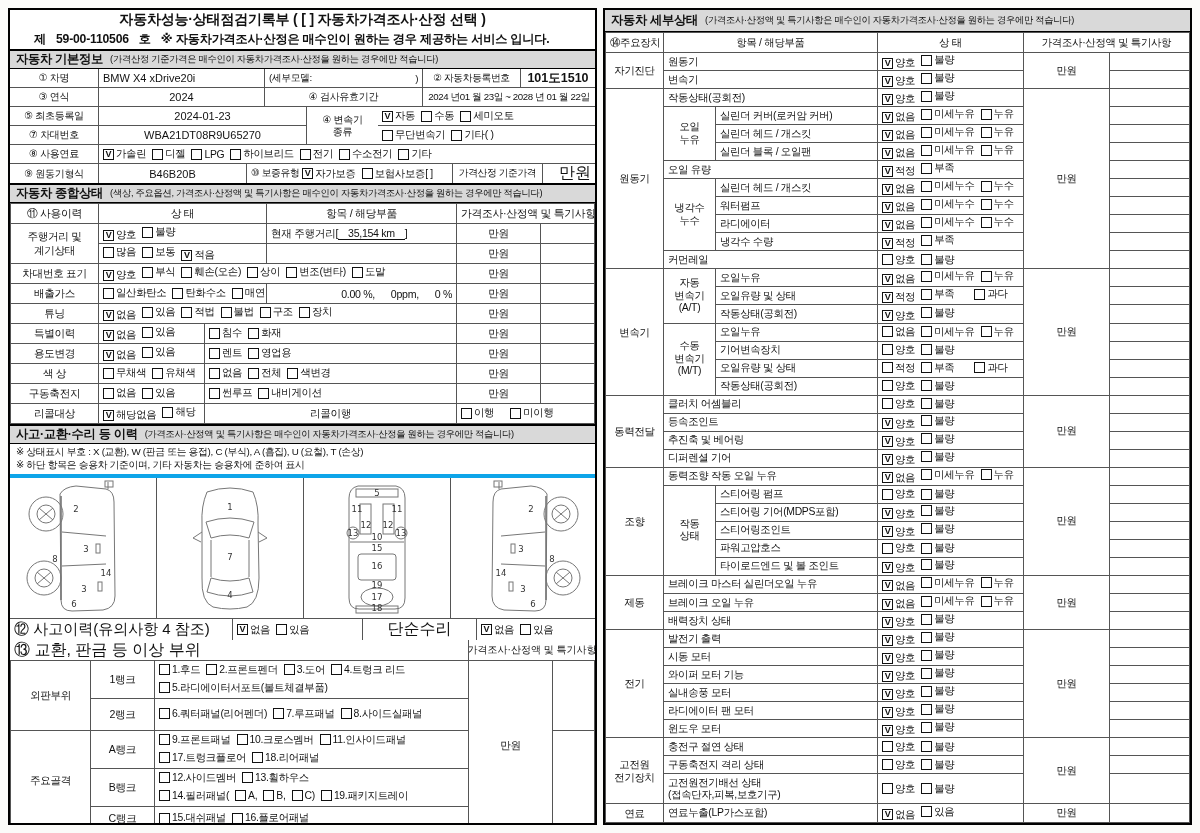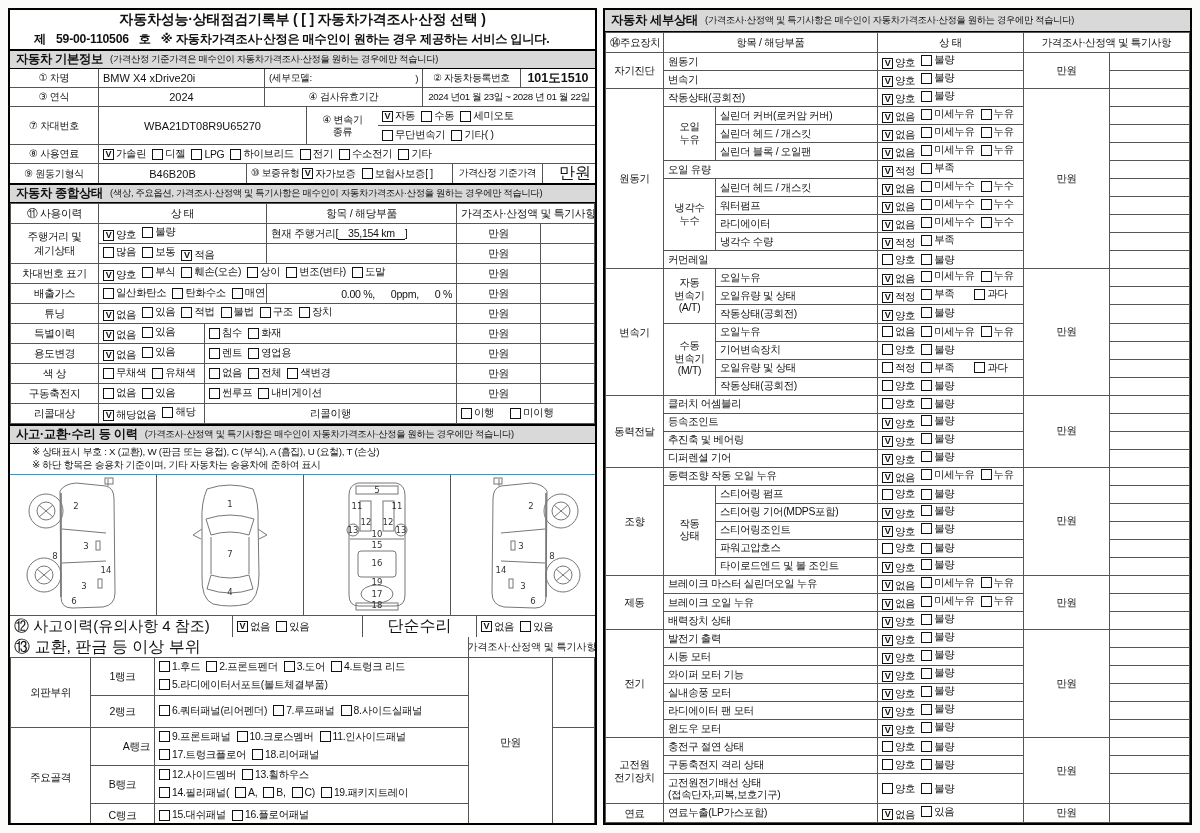--- a/index.html
+++ b/index.html
@@ -95,20 +95,24 @@
           <div class="c ctr b grow" style="font-size:12.5px">101도1510</div>
         </div>
         <div class="brow" style="height:19px">
           <div class="c lab" style="width:88px">③ 연식</div>
           <div class="c val" style="width:166px">2024</div>
           <div class="c lab" style="width:158px">④ 검사유효기간</div>
           <div class="c ctr grow" style="font-size:9.7px;letter-spacing:-0.4px">2024 년01 월 23일    ~    2028 년 01 월 22일</div>
         </div>
         <div class="brow" style="height:38px">
           <div style="width:296px;display:flex;flex-direction:column">
+            <div style="display:flex;flex:1;border-bottom:1px solid #555">
+              <div class="c lab" style="width:88px;height:100%">⑤ 최초등록일</div>
+              <div class="c val grow">2024-01-23</div>
+            </div>
             <div style="display:flex;flex:1">
               <div class="c lab" style="width:88px;height:100%">⑦ 차대번호</div>
               <div class="c val grow">WBA21DT08R9U65270</div>
             </div>
           </div>
           <div class="c lab ctr" style="width:72px;text-align:center;line-height:1.2">
             <span>④ 변속기<br>종류</span>
           </div>
           <div style="flex:1;display:flex;flex-direction:column">
             <div class="c" style="flex:1;border-left:none;border-bottom:1px solid #555">
@@ -401,21 +405,21 @@
                 </span></td>
             </tr>
           </tbody>
         </table>
       </div>
 
     <div class="secbar" style="height:20px">
       <span class="st">사고·교환·수리 등 이력</span>
       <span class="sn">(가격조사·산정액 및 특기사항은 매수인이 자동차가격조사·산정을 원하는 경우에만 적습니다)</span>
     </div>
-    <div style="height:45px;border-bottom:1px solid #0ea5e9;padding:2px 22px;box-sizing:border-box">
+    <div style="height:45px;border-bottom:4px solid #0ea5e9;padding:2px 6px;box-sizing:border-box">
       <div style="font-size:9.8px;letter-spacing:-0.3px">※ 상태표시 부호 : X (교환), W (판금 또는 용접), C (부식), A (흠집), U (요철), T (손상)</div>
       <div style="font-size:9.8px;letter-spacing:-0.3px">※ 하단 항목은 승용차 기준이며, 기타 자동차는 승용차에 준하여 표시</div>
     </div>
     <div class="diagrow" id="diagrams">
         <div class="dcell">
           <svg width="146" height="136" viewBox="0 0 146 136">
             <g stroke="#777" fill="none" stroke-width="1">
               <path d="M50,14 Q54,7 66,6 L96,9 Q104,11 104,22 L105,116 Q105,128 93,130 L62,131 Q51,131 51,120 Z"></path>
               <line x1="98" y1="9" x2="98" y2="2"></line>
               <rect x="95" y="1" width="8" height="6"></rect>
@@ -592,21 +596,21 @@
                     <span class="bx"></span>
                     <span class="lb">7.루프패널</span>
                   </span><span class="cb" style="">
                     <span class="bx"></span>
                     <span class="lb">8.사이드실패널</span>
                   </span></div>
               </td>
             </tr>
             <tr style="height:38px">
               <td rowspan="3" style="text-align:center">주요골격</td>
-              <td style="text-align:right">A랭크</td>
+              <td style="text-align:center">A랭크</td>
               <td class="lines">
                 <div style="white-space:nowrap"><span class="cb" style="">
                     <span class="bx"></span>
                     <span class="lb">9.프론트패널</span>
                   </span><span class="cb" style="">
                     <span class="bx"></span>
                     <span class="lb">10.크로스멤버</span>
                   </span><span class="cb" style="">
                     <span class="bx"></span>
                     <span class="lb">11.인사이드패널</span>

